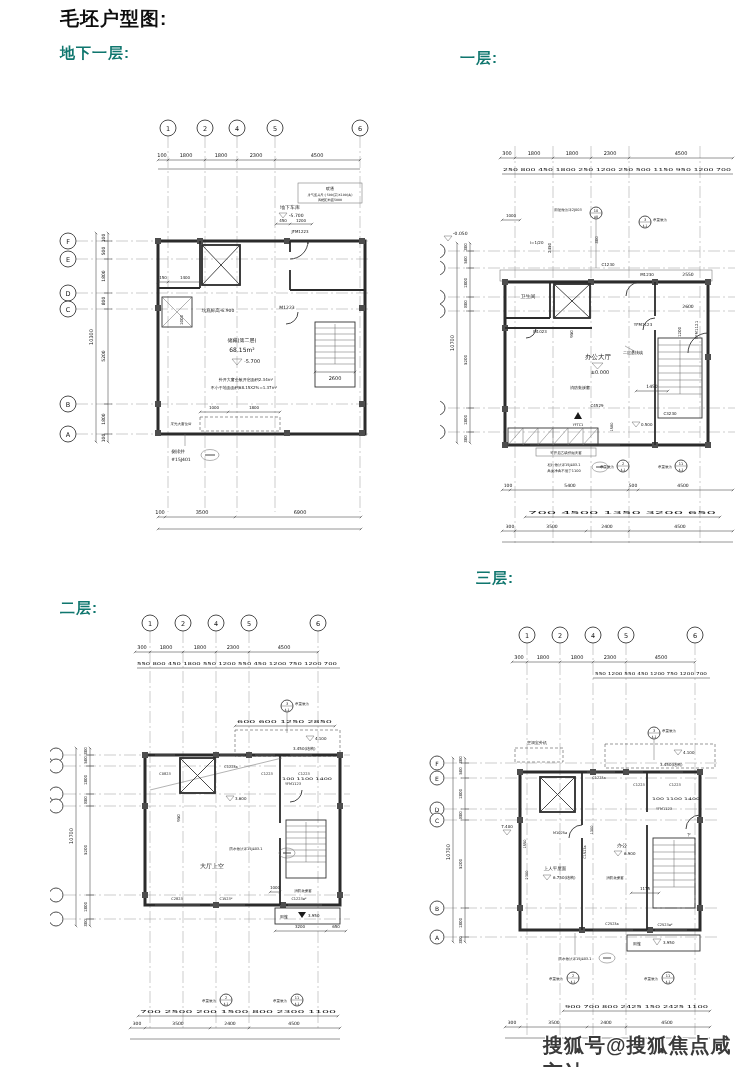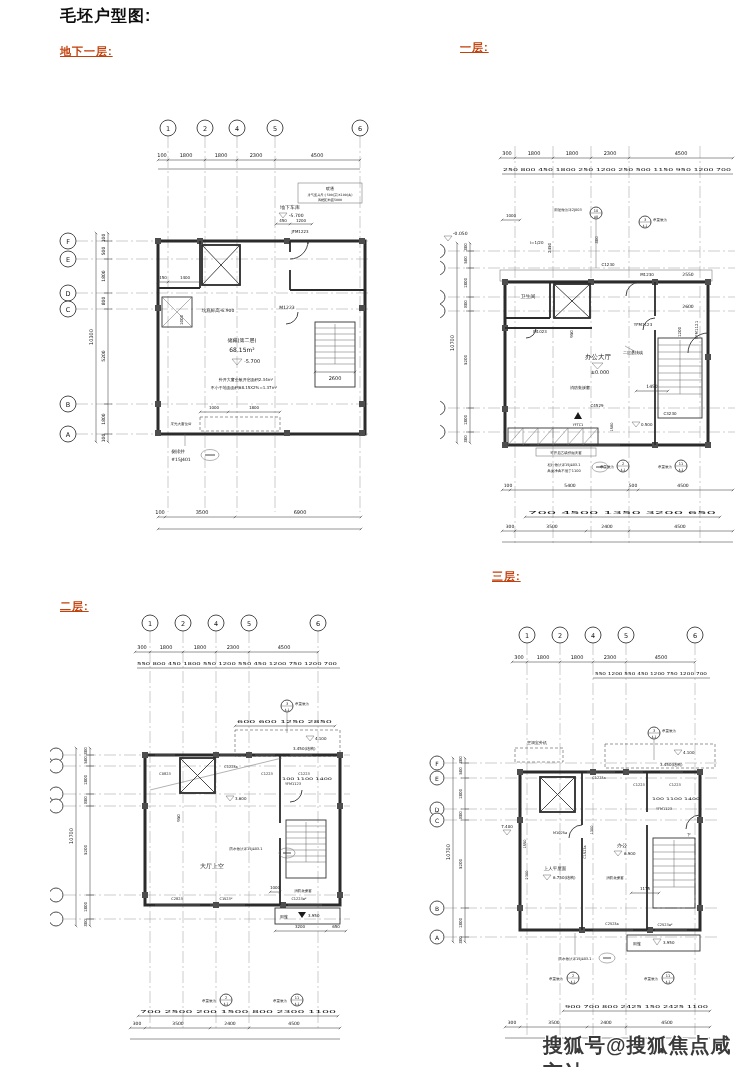--- a/index.html
+++ b/index.html
@@ -1,19 +1,19 @@
 <!DOCTYPE html>
 <html><head>
 <meta charset="utf-8">
 <style>
   html,body{margin:0;padding:0;background:#fff;}
   #page{position:relative;width:740px;height:1067px;background:#ffffff;overflow:hidden;
         font-family:"Liberation Sans","DejaVu Sans",sans-serif;}
-  .h1{position:absolute;font-size:16px;font-weight:bold;color:#0d0d0d;letter-spacing:1px;text-align:right;}
-  .h2{position:absolute;font-size:11px;font-weight:bold;color:#c2410c;letter-spacing:1px;text-decoration:underline;}
+  .h1{position:absolute;font-size:19px;font-weight:bold;color:#0d0d0d;letter-spacing:1px;text-align:right;}
+  .h2{position:absolute;font-size:15px;font-weight:bold;color:#0f766e;letter-spacing:1px;}
   .plan{position:absolute;}
   .watermark{position:absolute;font-size:20px;font-weight:bold;color:#3a3a3a;letter-spacing:1px;
     text-shadow:-1px -1px 0 #fff,1px -1px 0 #fff,-1px 1px 0 #fff,1px 1px 0 #fff;}
   
   .gl{stroke:#9a9a9a;stroke-width:.5;stroke-dasharray:12 3 2 3;fill:none}
   .dl{stroke:#3f3f3f;stroke-width:.55;fill:none}
   .w3{stroke:#2b2b2b;stroke-width:3;fill:none}
   .w2{stroke:#2b2b2b;stroke-width:1.8;fill:none}
   .w1{stroke:#333;stroke-width:.9;fill:none}
   .tn{stroke:#666;stroke-width:.5;fill:none}
@@ -36,23 +36,23 @@
         <path d="M1.2,5.8 L5.8,1.2" stroke="#333" stroke-width="1" fill="none"></path>
       </marker>
       <pattern id="hch" width="5" height="5" patternUnits="userSpaceOnUse" patternTransform="rotate(45)">
         <line x1="0" y1="0" x2="0" y2="5" stroke="#555" stroke-width="0.7"></line>
       </pattern>
     </defs>
   </svg>
 
   <div class="h1" style="left:60px;top:6px">毛坯户型图:</div>
   <div class="h2" style="left:60px;top:44px">地下一层:</div>
-  <div class="h2" style="left:460px;top:40px">一层:</div>
+  <div class="h2" style="left:460px;top:49px">一层:</div>
   <div class="h2" style="left:60px;top:599px">二层:</div>
-  <div class="h2" style="left:492px;top:569px">三层:</div>
+  <div class="h2" style="left:476px;top:569px">三层:</div>
 
   <svg class="plan" style="left:50px;top:112px" width="330" height="450" viewBox="0 0 330 450">
     <g>
       <line class="gl" x1="118" y1="24" x2="118" y2="400"></line>
         <line class="gl" x1="155" y1="24" x2="155" y2="400"></line>
       <line class="gl" x1="187" y1="24" x2="187" y2="400"></line>
         <line class="gl" x1="225" y1="24" x2="225" y2="400"></line>
       <line class="gl" x1="310" y1="24" x2="310" y2="400"></line>
       <line class="gl" x1="26" y1="129" x2="318" y2="129"></line>
         <line class="gl" x1="26" y1="147" x2="318" y2="147"></line>

